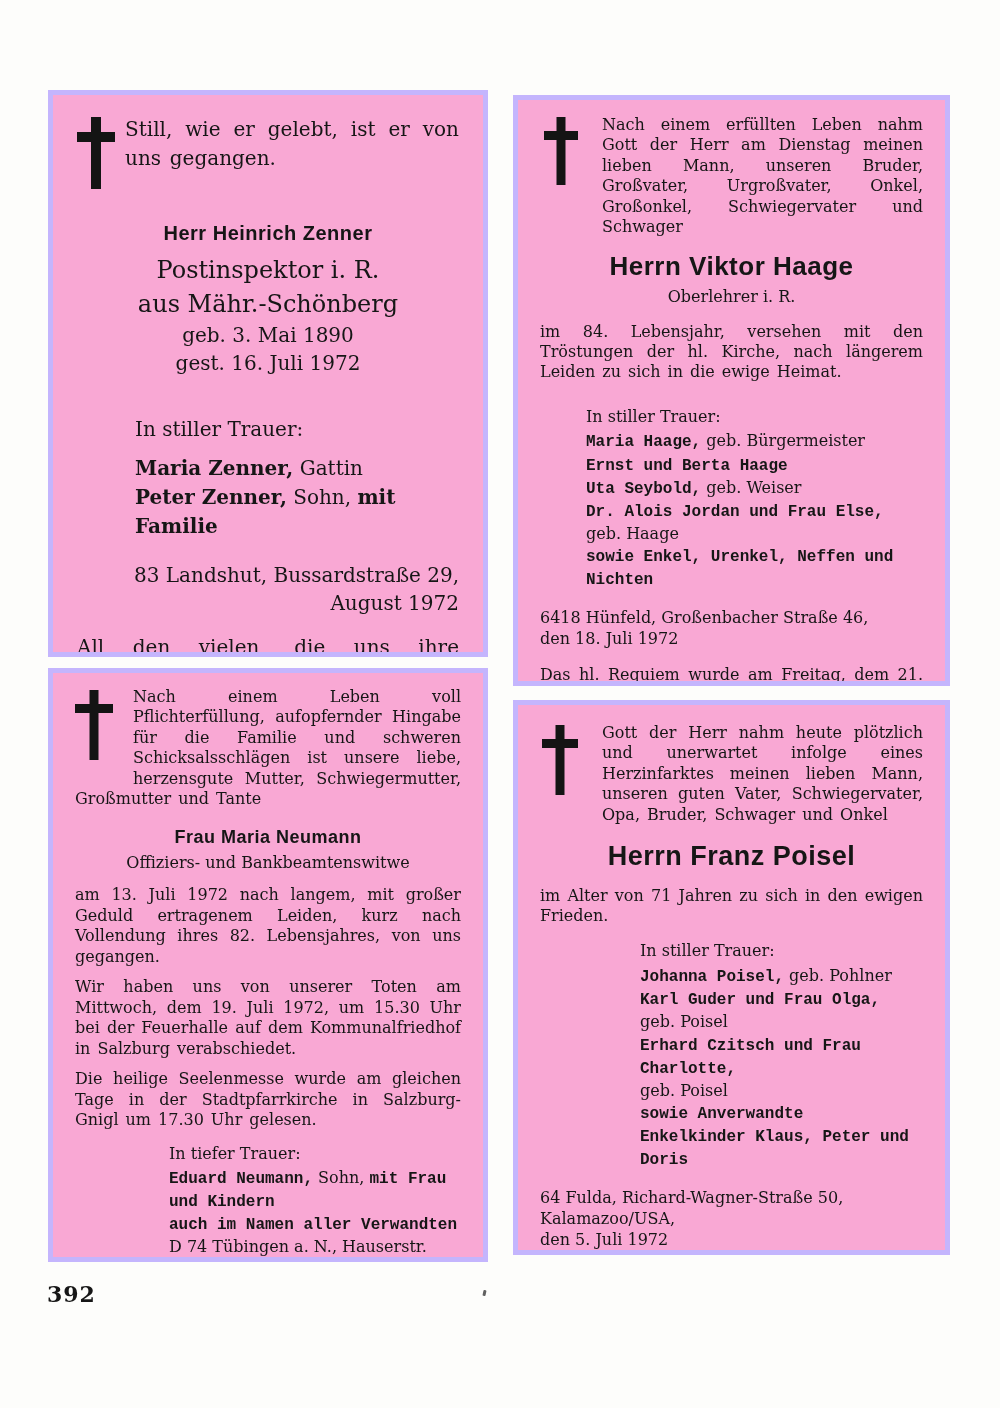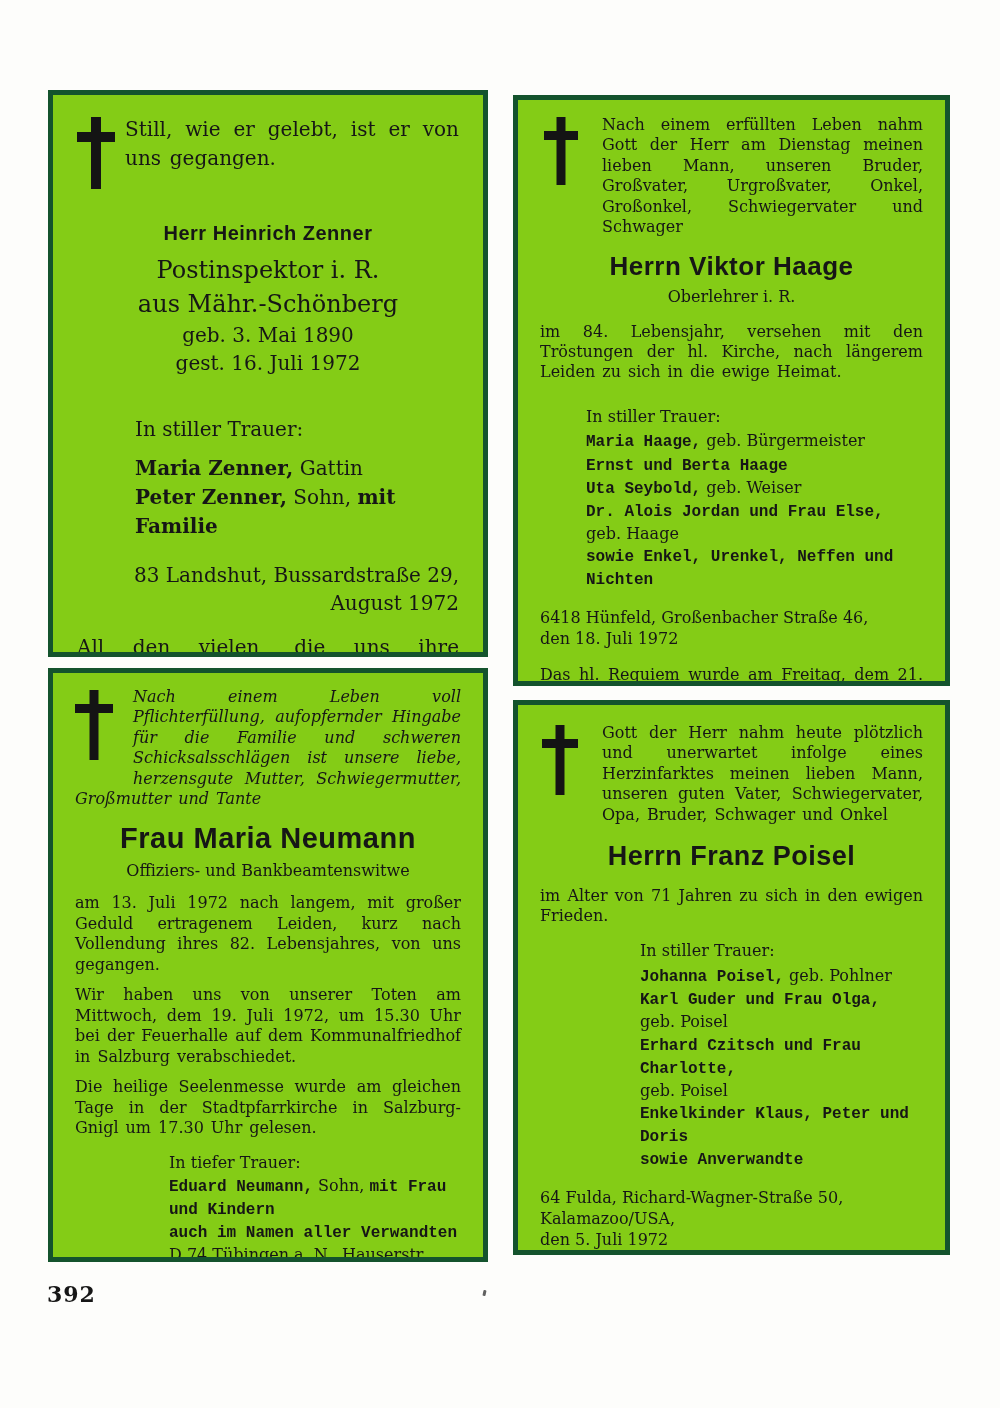--- a/index.html
+++ b/index.html
@@ -7,22 +7,22 @@
     position:relative;
     width:1000px;height:1408px;
     background:#fdfdfb;
     color:#161616;
     font-family:"DejaVu Serif","Liberation Serif",serif;
     overflow:hidden;
   }
   .box{
     position:absolute;
     box-sizing:border-box;
-    border:5px solid #14532d;
-    background:#84cc16;
+    border:5px solid #c4b5fd;
+    background:#f9a8d4;
     overflow:hidden;
   }
   
   #box-zenner {left:48px; top:90px;  width:440px;height:567px;padding:20px 24px;font-size:20px;line-height:1.45;}
   #box-haage  {left:513px;top:95px;  width:437px;height:591px;padding:15px 22px;font-size:16px;line-height:1.28;}
   #box-neumann{left:48px; top:668px; width:440px;height:594px;padding:14px 22px;font-size:16px;line-height:1.28;}
   #box-poisel {left:513px;top:700px; width:437px;height:555px;padding:18px 22px;font-size:16px;line-height:1.28;}
 
   
   .opening{display:flow-root;}
@@ -67,22 +67,22 @@
   #box-haage .trauer{margin:0 0 3px 46px;}
   #box-haage .mourners{margin-left:46px;line-height:1.38;}
   #box-haage .address{margin-top:16px;line-height:1.32;}
   #box-haage .body2{margin-top:16px;}
 
   
   #box-neumann .cross-float{width:58px;height:82px;}
   #box-neumann .cross{width:38px;height:70px;margin-top:3px;}
   #box-neumann .cross::after{top:14px;height:9px;}
   #box-neumann .cross::before{width:9px;}
-  #box-neumann .opening{margin-bottom:10px;font-style:italic;}
-  #box-neumann .name{font-size:29px;margin-top:6px;}
+  #box-neumann .opening{margin-bottom:16px;}
+  #box-neumann .name{font-size:18px;margin-top:6px;}
   #box-neumann .roles{margin:4px 0 12px 0;font-size:16px;}
   #box-neumann .body1,#box-neumann .body2{margin-bottom:10px;}
   #box-neumann .body3{margin-bottom:14px;}
   #box-neumann .trauer{margin:0 0 2px 94px;}
   #box-neumann .mourners{margin-left:94px;line-height:1.38;}
 
   
   #box-poisel .cross-float{width:62px;height:82px;}
   #box-poisel .cross{width:36px;height:70px;margin:2px 0 0 2px;}
   #box-poisel .cross::after{top:14px;height:9px;}
@@ -197,22 +197,22 @@
     </div>
     <h2 class="name">Herrn Franz Poisel</h2>
     <p class="para body1">im Alter von 71 Jahren zu sich in den ewigen Frieden.</p>
     <p class="line trauer">In stiller Trauer:</p>
     <div class="mourners">
       <p class="line"><span class="seg-bn">Johanna Poisel,</span><span class="seg-r"> geb. Pohlner</span></p>
       <p class="line"><span class="seg-bn">Karl Guder und Frau Olga,</span></p>
       <p class="line"><span class="seg-r">geb. Poisel</span></p>
       <p class="line"><span class="seg-bn">Erhard Czitsch und Frau Charlotte,</span></p>
       <p class="line"><span class="seg-r">geb. Poisel</span></p>
+      <p class="line"><span class="seg-bn">sowie Anverwandte</span></p>
       <p class="line"><span class="seg-bn">Enkelkinder Klaus, Peter und Doris</span></p>
-      <p class="line"><span class="seg-bn">sowie Anverwandte</span></p>
     </div>
     <div class="address">
       <p class="line">64 Fulda, Richard-Wagner-Straße 50,</p>
       <p class="line">Kalamazoo/USA,</p>
       <p class="line">den 5. Juli 1972</p>
     </div>
     <p class="line former">großer: Hermesdorf (Ziegelei)</p>
   </section>
 
   <div class="page-number">392</div>

